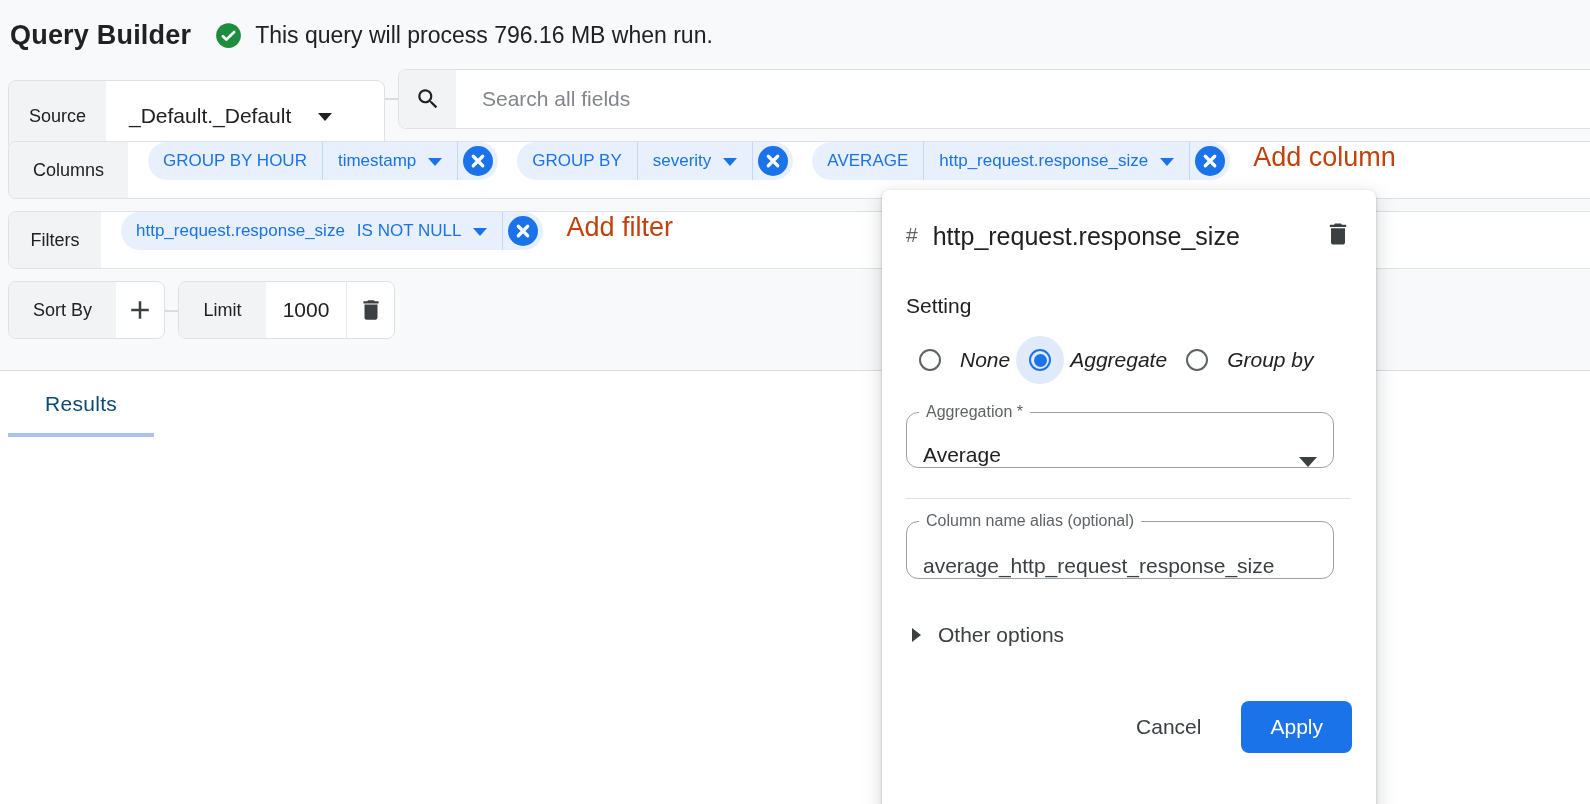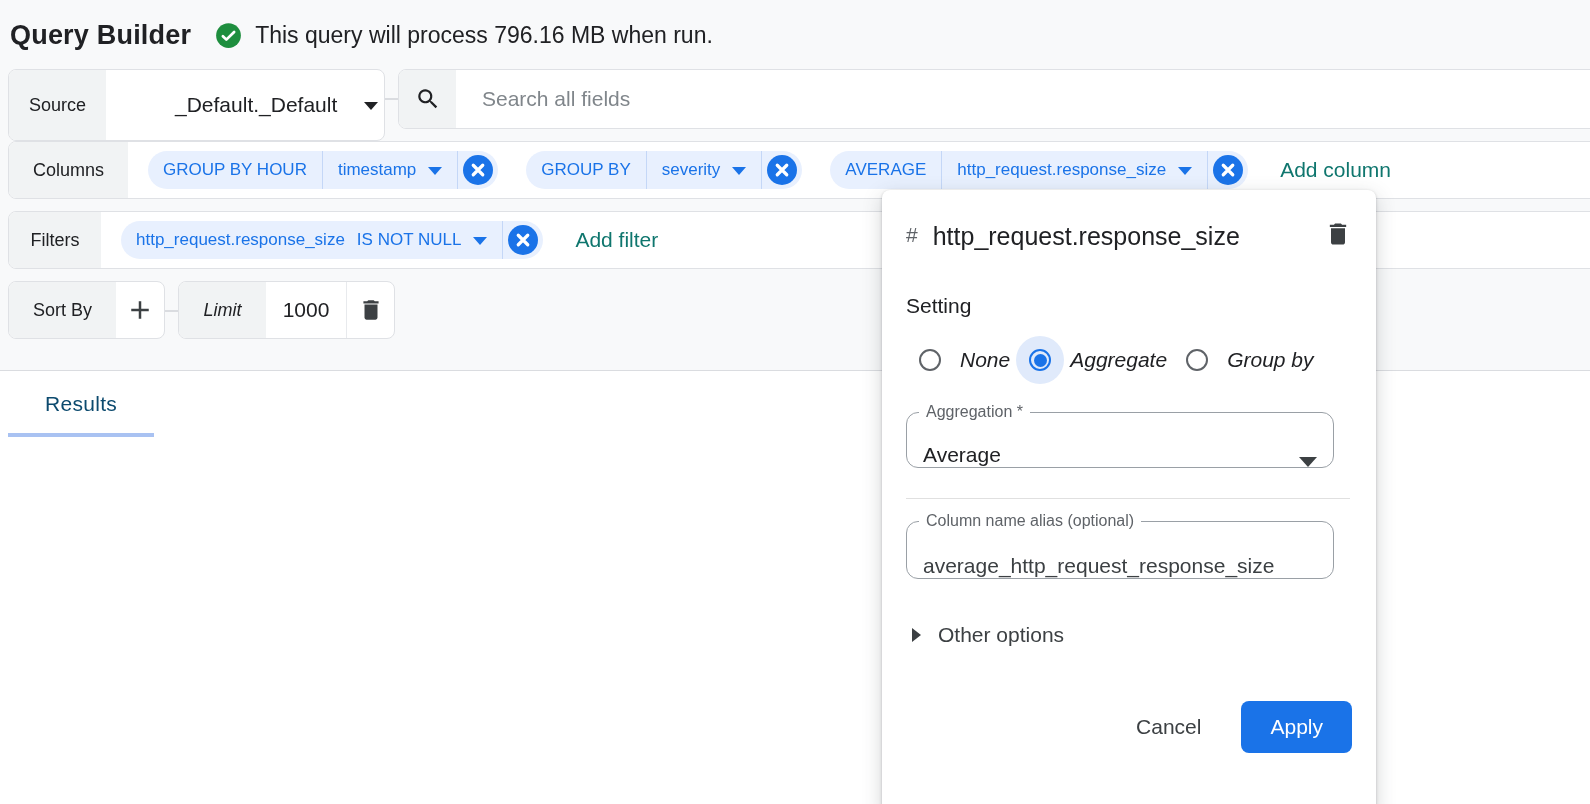--- a/index.html
+++ b/index.html
@@ -24,36 +24,36 @@
     position:absolute; background:#ffffff; border:1px solid #dfe1e5;
     border-radius:8px; display:flex; align-items:stretch; overflow:hidden;
   }
   .box-label {
     background:#f1f3f4; display:flex; align-items:center; justify-content:center;
     font-size:18px; font-weight:500; color:#202124; flex:none;
   }
   .connector { position:absolute; height:2px; background:#dadce0; }
 
   
-  .source-box { left:8px; top:69px; width:377px; height:72px;gap:33px; }
+  .source-box { left:8px; top:80px; width:377px; height:72px; }
   .source-box .box-label { width:97px; }
-  .source-value { display:flex; align-items:center; padding-left:36px; font-size:21px; font-weight:500; gap:15px; }
+  .source-value { display:flex; align-items:center; padding-left:23px; font-size:21px; font-weight:500; gap:15px; }
   .search-box { left:398px; top:69px; width:1200px; height:60px; }
   .search-icon-cell { width:57px; background:#f1f3f4; display:flex; align-items:center; justify-content:center; flex:none; }
   .search-input { border:none; outline:none; flex:1; font-size:21px; padding-left:26px; color:#202124;
                   font-family:"Liberation Sans","DejaVu Sans",sans-serif; }
   .search-input::placeholder { color:#80868b; }
 
   
   .columns-box { left:8px; top:141px; width:1590px; height:58px; }
   .filters-box { left:8px; top:211px; width:1590px; height:58px; }
   .columns-box .box-label { width:119px; }
   .filters-box .box-label { width:92px; }
-  .chip-area { display:flex; align-items:center; padding-left:20px; gap:28px; }
-  .add-placeholder { font-size:21px; color:#0f766e; margin-left:4px; }
+  .chip-area { display:flex; padding-left:20px; gap:19px; }
+  .add-placeholder { font-size:27px; color:#c2410c; margin-left:4px; }
 
   
   .chip {
     height:38px; background:#e8f0fe; border-radius:19px; display:flex; align-items:center;
     color:#1a73e8; font-size:17px; font-weight:500; overflow:hidden; flex:none;
   }
   .chip-seg { display:flex; align-items:center; padding:0 15px; height:100%; cursor:pointer; }
   .chip-sep { width:1px; height:100%; background:#c4d7f7; flex:none; }
   .caret-down {
     width:0; height:0; border-left:7px solid transparent; border-right:7px solid transparent;
@@ -61,21 +61,21 @@
   }
   .caret-dark { color:#202124; }
   .chip-x { width:30px; height:30px; margin:0 5px; flex:none; cursor:pointer; }
   .chip-op { margin-left:12px; }
 
   
   .sort-box { left:8px; top:281px; width:157px; height:58px; }
   .sort-box .box-label { width:107px; }
   .plus-cell { flex:1; display:flex; align-items:center; justify-content:center; }
   .limit-box { left:178px; top:281px; width:217px; height:58px; }
-  .limit-box .box-label { width:87px;font-style:italic; }
+  .limit-box .box-label { width:87px; }
   .limit-value { width:80px; display:flex; align-items:center; justify-content:center; font-size:21px; }
   .vcell-sep { width:1px; background:#e8eaed; margin:0; }
   .trash-cell { flex:1; display:flex; align-items:center; justify-content:center; }
 
   
   .results-tab {
     position:absolute; left:8px; top:371px; width:146px; height:66px;
     display:flex; align-items:center; justify-content:center; cursor:pointer;
   }
   .results-tab-label { font-size:21px; font-weight:500; color:#0c4a6e; letter-spacing:.3px; }

